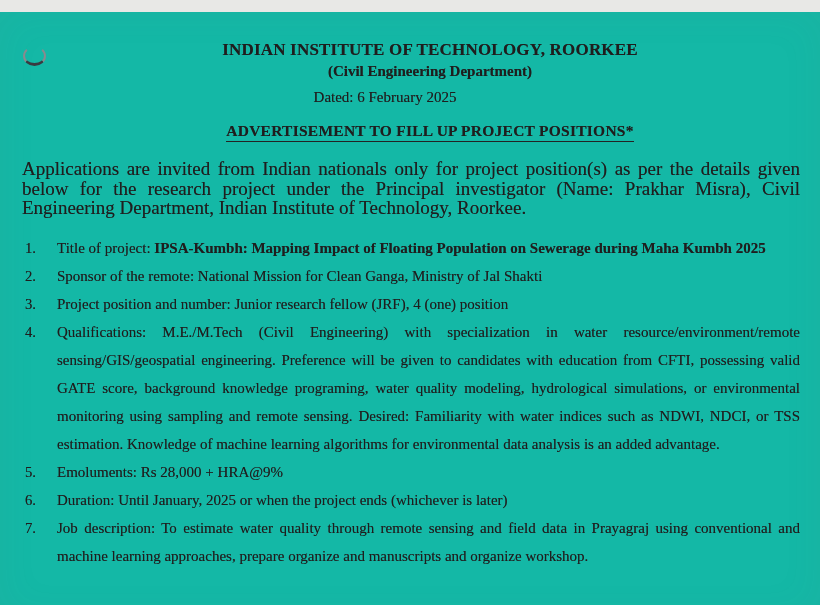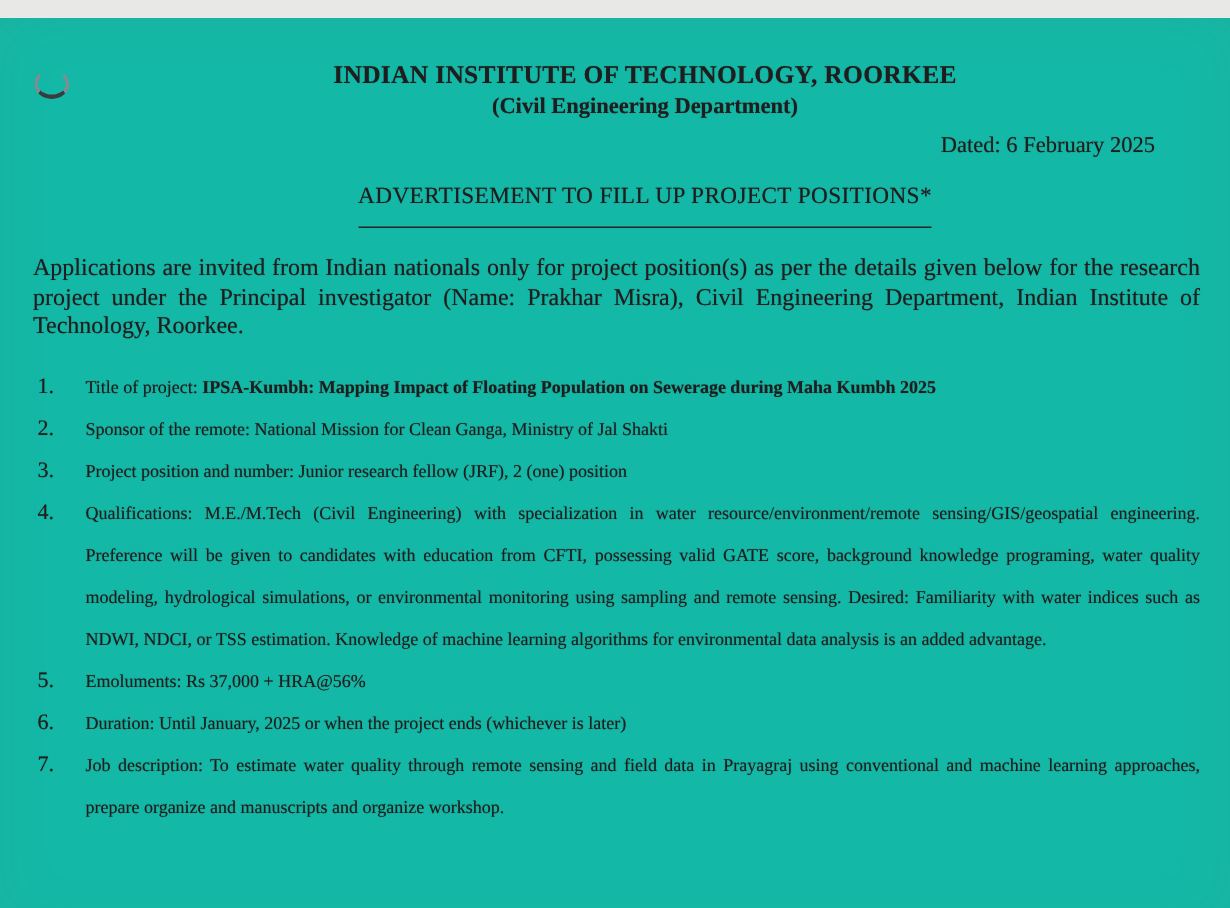--- a/index.html
+++ b/index.html
@@ -32,46 +32,46 @@
     letter-spacing: 0.2px;
     line-height: 21px;
   }
   .department {
     font-size: 15px;
     font-weight: bold;
     line-height: 19px;
     margin-top: 2px;
   }
   .dated-row {
-    text-align: right;
+    text-align: center;
     padding-right: 50px;
     font-size: 15px;
     margin-top: 7px;
     line-height: 19px;
   }
   .adv-title-row { text-align: center; margin-top: 15px; position: relative; left: 20px; }
   .adv-title {
     display: inline-block;
     font-size: 15.5px;
-    font-weight: normal;
+    font-weight: bold;
     letter-spacing: 0.25px;
     border-bottom: 1.7px solid #232323;
-    padding-bottom: 11px;
+    padding-bottom: 1px;
   }
   .intro {
     margin: 17px 20px 0 22px;
     text-align: justify;
-    font-size: 16px;
+    font-size: 19px;
     line-height: 19.5px;
   }
   .items { margin: 16px 20px 0 25px; }
   .item { display: grid; grid-template-columns: 32px 1fr; }
   .item-num { font-size: 14.7px; line-height: 28px; }
   .item-text {
-    font-size: 12px;
+    font-size: 15px;
     line-height: 28px;
     text-align: justify;
   }
   .bold-seg { font-weight: bold; }
 </style>
 </head>
 <body>
 
 <div class="page">
 
@@ -97,31 +97,31 @@
       <span class="item-text"><span>Title of project: </span><span class="bold-seg">IPSA-Kumbh: Mapping Impact of Floating Population on Sewerage during Maha Kumbh 2025</span></span>
     </div>
 
     <div class="item">
       <span class="item-num">2.</span>
       <span class="item-text"><span>Sponsor of the remote: National Mission for Clean Ganga, Ministry of Jal Shakti</span><span class="bold-seg"></span></span>
     </div>
 
     <div class="item">
       <span class="item-num">3.</span>
-      <span class="item-text"><span>Project position and number: Junior research fellow (JRF), 2 (one) position</span><span class="bold-seg"></span></span>
+      <span class="item-text"><span>Project position and number: Junior research fellow (JRF), 4 (one) position</span><span class="bold-seg"></span></span>
     </div>
 
     <div class="item">
       <span class="item-num">4.</span>
       <span class="item-text"><span>Qualifications: M.E./M.Tech (Civil Engineering) with specialization in water resource/environment/remote sensing/GIS/geospatial engineering. Preference will be given to candidates with education from CFTI, possessing valid GATE score, background knowledge programing, water quality modeling, hydrological simulations, or environmental monitoring using sampling and remote sensing. Desired: Familiarity with water indices such as NDWI, NDCI, or TSS estimation. Knowledge of machine learning algorithms for environmental data analysis is an added advantage.</span><span class="bold-seg"></span></span>
     </div>
 
     <div class="item">
       <span class="item-num">5.</span>
-      <span class="item-text"><span>Emoluments: Rs 37,000 + HRA@56%</span><span class="bold-seg"></span></span>
+      <span class="item-text"><span>Emoluments: Rs 28,000 + HRA@9%</span><span class="bold-seg"></span></span>
     </div>
 
     <div class="item">
       <span class="item-num">6.</span>
       <span class="item-text"><span>Duration: Until January, 2025 or when the project ends (whichever is later)</span><span class="bold-seg"></span></span>
     </div>
 
     <div class="item">
       <span class="item-num">7.</span>
       <span class="item-text"><span>Job description: To estimate water quality through remote sensing and field data in Prayagraj using conventional and machine learning approaches, prepare organize and manuscripts and organize workshop.</span><span class="bold-seg"></span></span>

